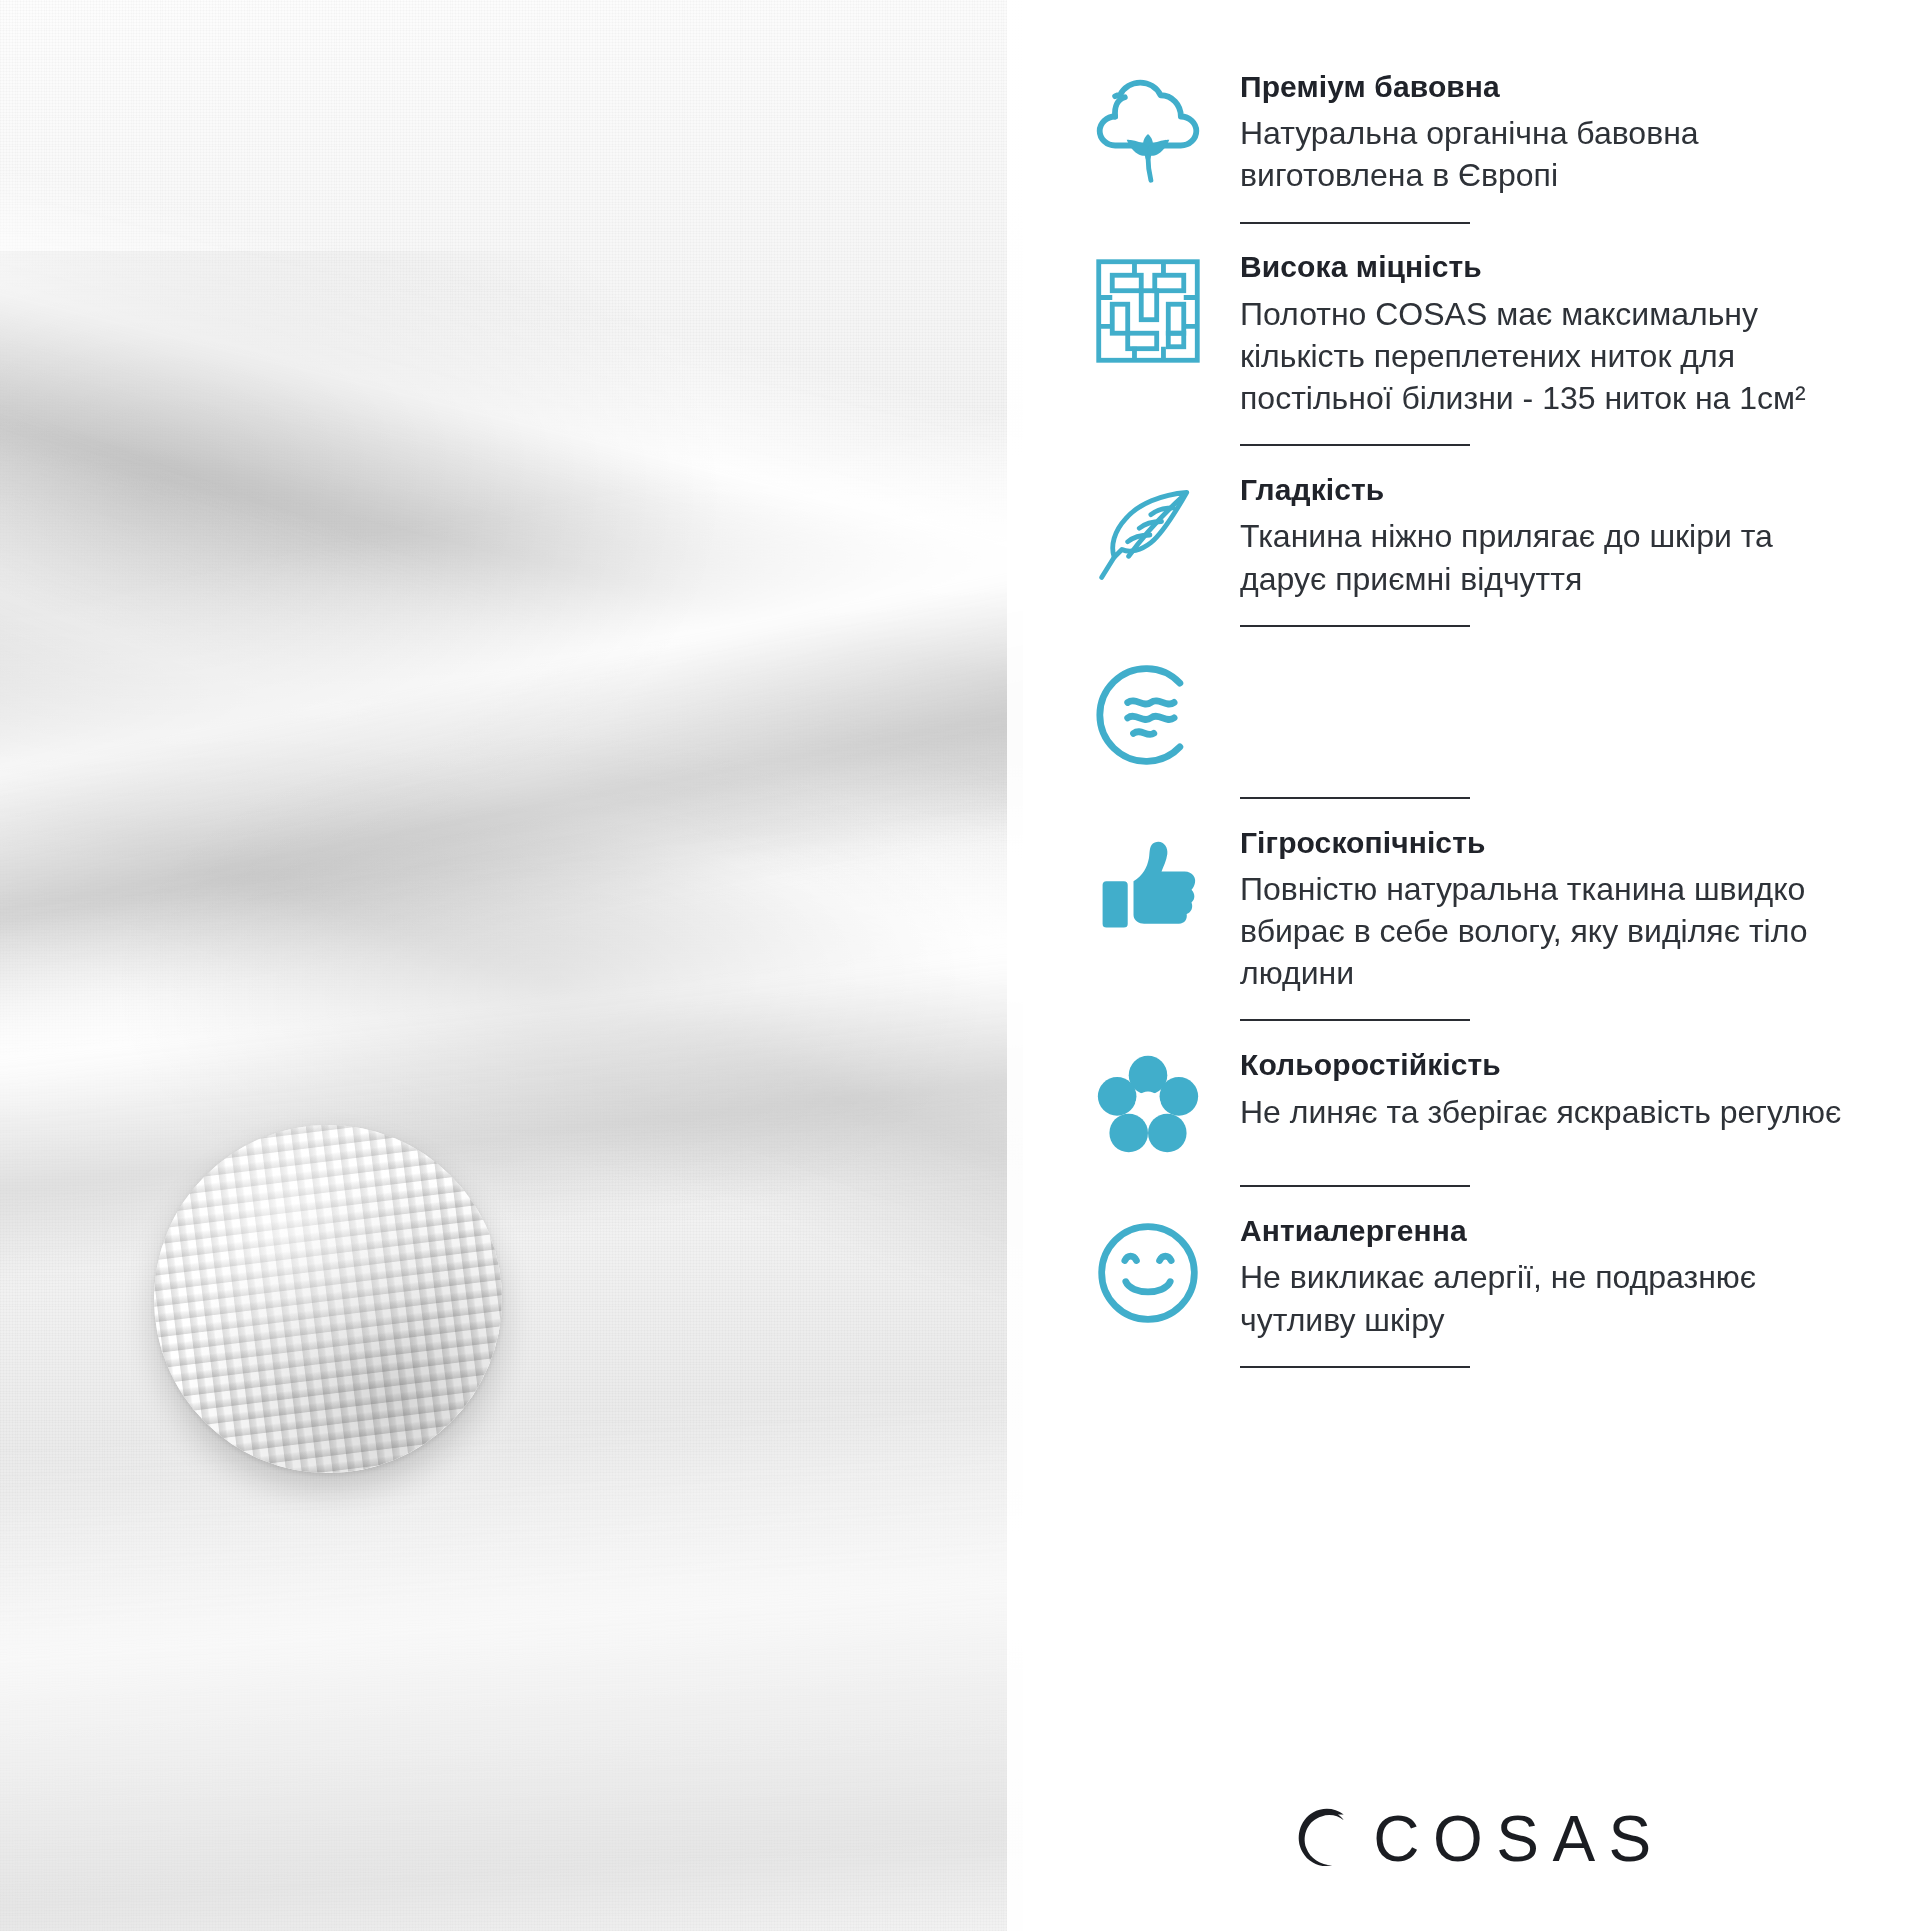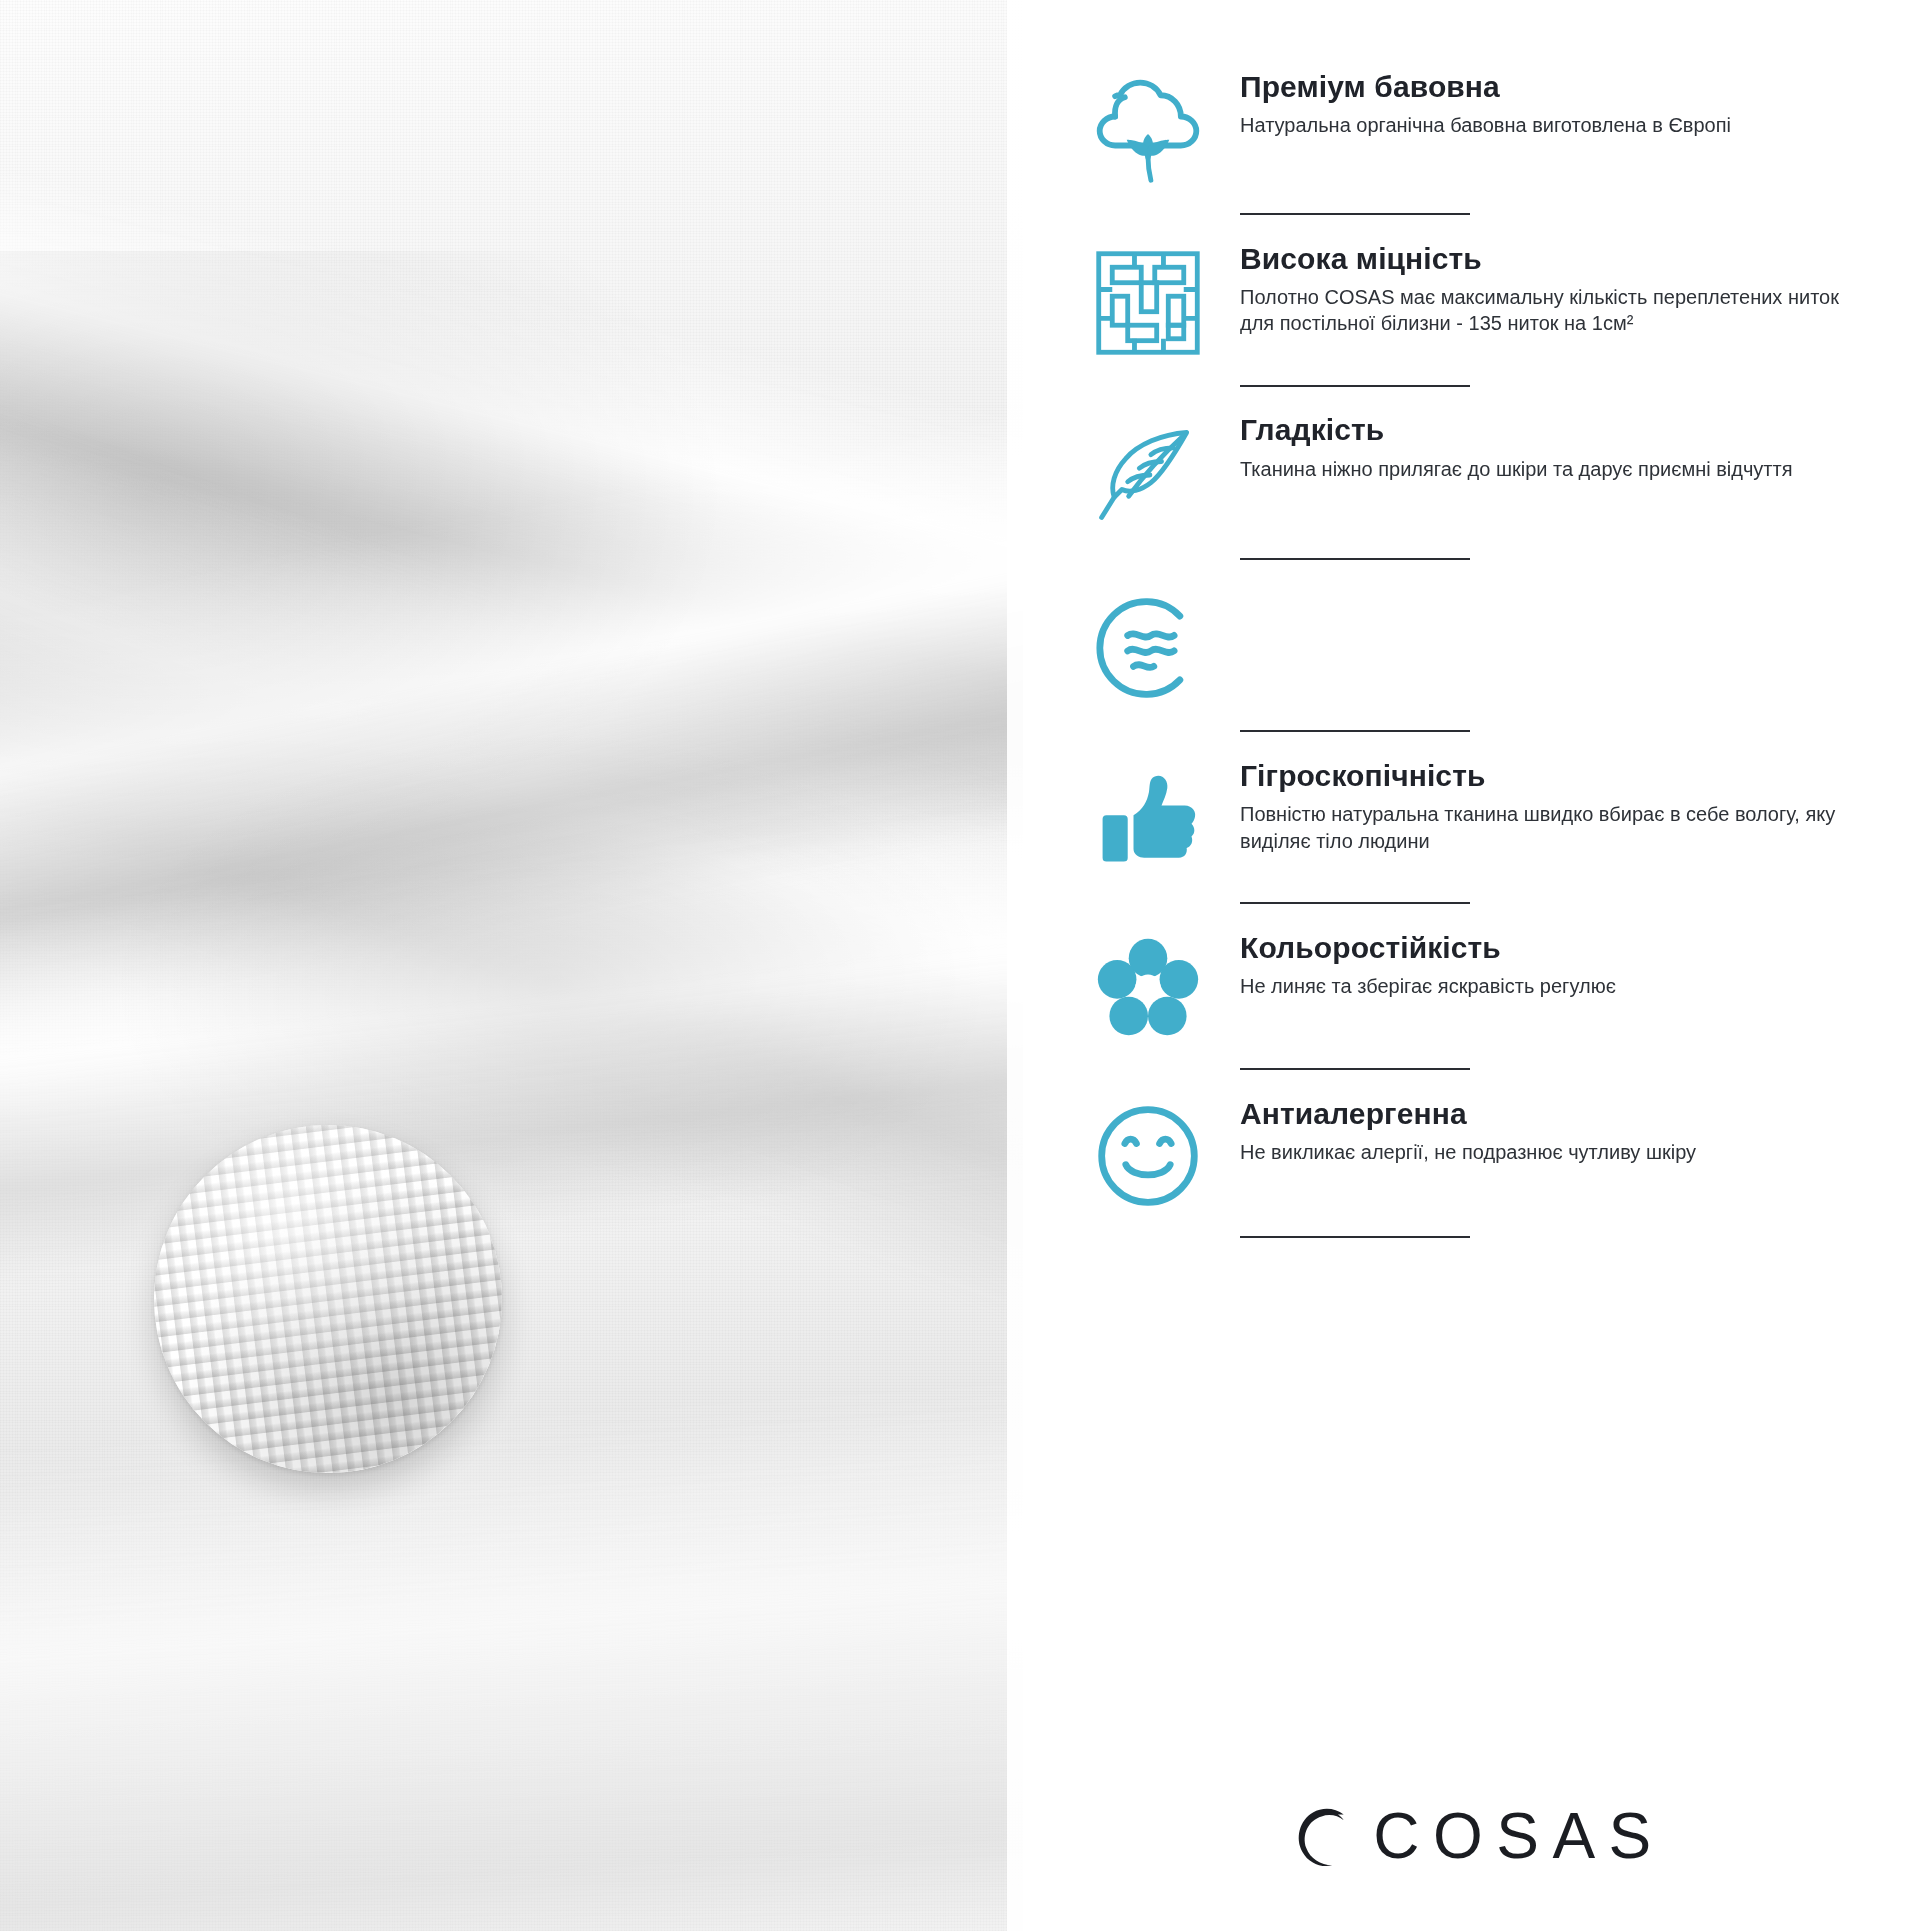--- a/index.html
+++ b/index.html
@@ -158,21 +158,21 @@
   }
   .feature-title {
     font-size: 30px;
     font-weight: bold;
     color: #20232a;
     margin: 0 0 7.7px 0;
     letter-spacing: 0.1px;
     line-height: 1.15;
   }
   .feature-desc {
-    font-size: 20px;
+    font-size: 32px;
     color: #2e3238;
     line-height: 1.32;
     margin: 0;
     font-weight: 400;
   }
   .divider {
     height: 0;
     border-top: 2.9px solid #2a2d33;
     width: 230px;
     margin: 25px 0 25px 156px;
@@ -182,21 +182,21 @@
   .brand {
     position: absolute;
     left: 1023px;
     bottom: 54px;
     width: 908px;
     text-align: center;
     z-index: 4;
   }
   .brand-mark {
     display: inline-flex;
-    align-items: flex-end;
+    align-items: flex-start;
     justify-content: center;
     gap: 13px;
   }
   .brand-text {
     font-family: "Liberation Sans", sans-serif;
     font-size: 64px;
     letter-spacing: 13.5px;
     color: #1b1d22;
     font-weight: 400;
   }

